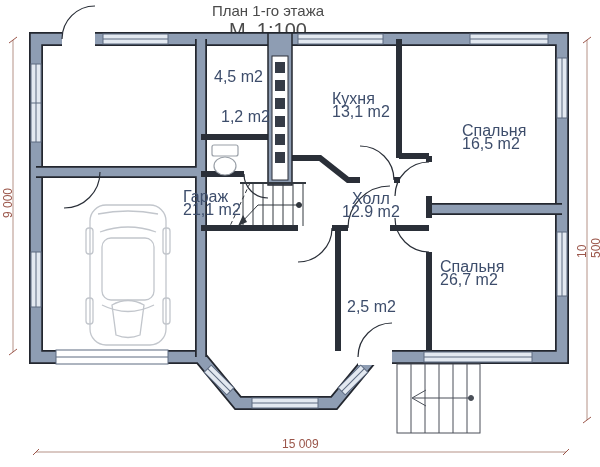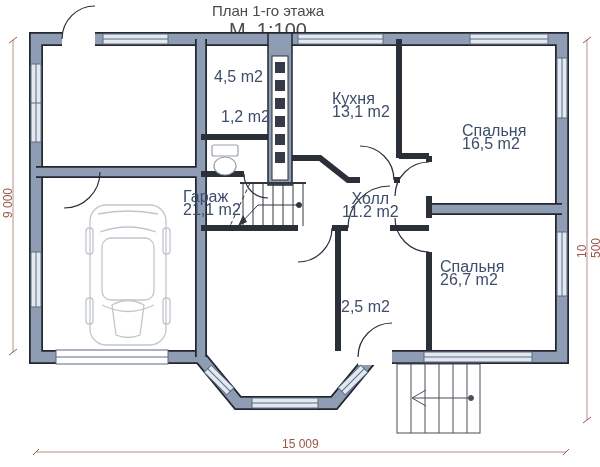--- a/index.html
+++ b/index.html
@@ -170,21 +170,21 @@
       <path d="M 426,390 L 412,398 L 426,406"></path>
       <circle cx="471" cy="398" r="2.5" fill="#4a4f58"></circle>
     </g>
   </svg>
 
   <div class="lbl" style="left:214px;top:70px;"><span></span><span>4,5 m2</span></div>
   <div class="lbl" style="left:221px;top:110px;text-align:center;"><span></span><span>1,2 m2</span></div>
   <div class="lbl" style="left:332px;top:92px;"><span>Кухня</span><span>13,1 m2</span></div>
   <div class="lbl" style="left:462px;top:124px;"><span>Спальня</span><span>16,5 m2</span></div>
   <div class="lbl" style="left:144px;top:190px;margin-left:39px;"><span>Гараж</span><span>21,1 m2</span></div>
-  <div class="lbl" style="left:342px;top:192px;text-align:center;"><span>Холл</span><span>11.2 m2</span></div>
-  <div class="lbl" style="left:341px;top:300px;"><span></span><span>2,5 m2</span></div>
+  <div class="lbl" style="left:342px;top:192px;text-align:center;"><span>Холл</span><span>12.9 m2</span></div>
+  <div class="lbl" style="left:341px;top:300px;padding-left:6px;"><span></span><span>2,5 m2</span></div>
   <div class="lbl" style="left:440px;top:260px;"><span>Спальня</span><span>26,7 m2</span></div>
 
   <div class="dim rot" style="left:1px;top:218px;">9 000</div>
   <div class="dim rot" style="left:575px;top:258px;">10 500</div>
   <div class="dim" style="left:282px;top:437px;">15 009</div>
 
 </div>
 
 </body></html>

